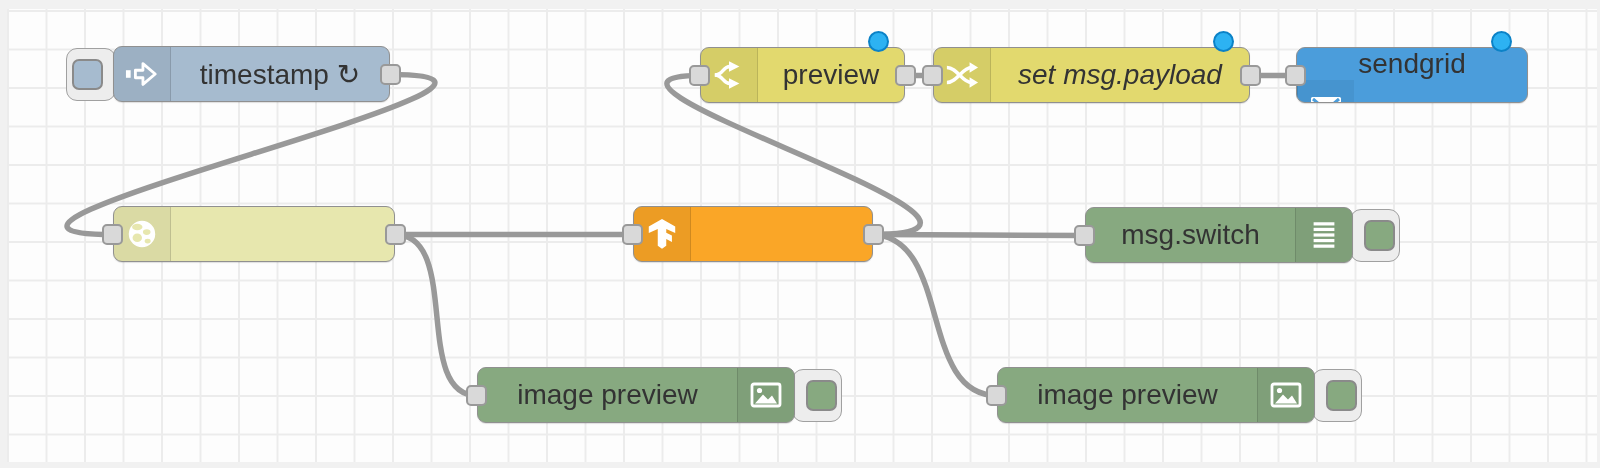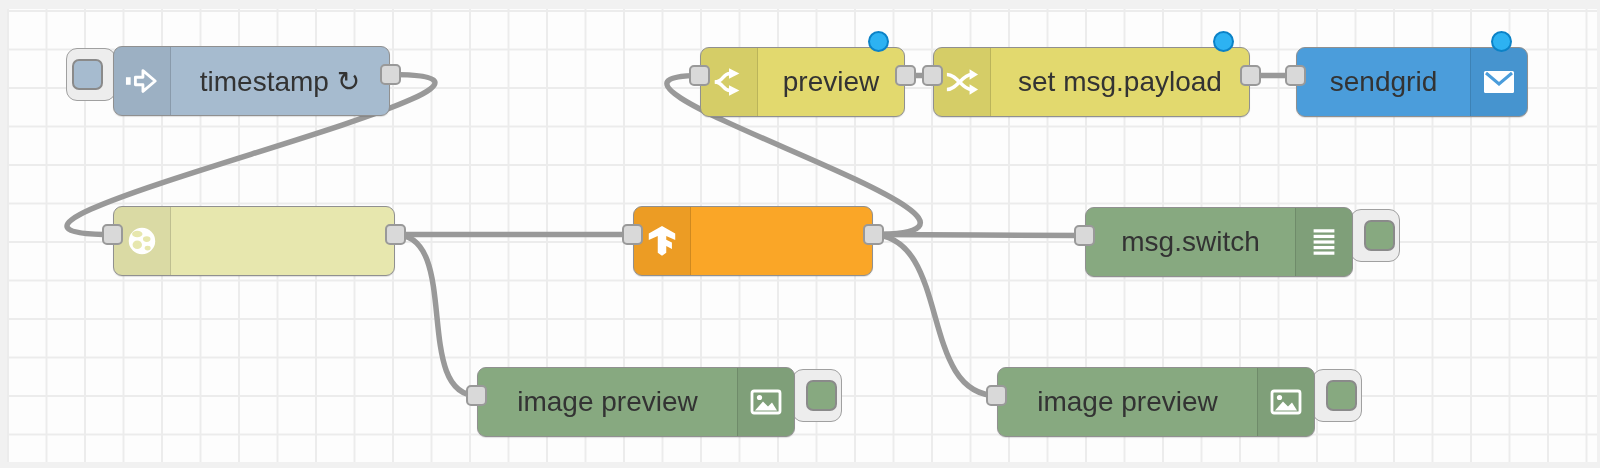--- a/index.html
+++ b/index.html
@@ -18,21 +18,21 @@
   }
   .edge{position:absolute;background:#f1f1f1;}
   .edge.top{left:0;top:0;right:0;height:9px;}
   .edge.left{left:0;top:0;bottom:0;width:7px;}
   .edge.bottom{left:0;bottom:0;right:0;height:6px;}
   .edge.right{right:0;top:0;bottom:0;width:3px;}
 
   svg.wires{position:absolute;left:0;top:0;width:1600px;height:468px;z-index:1;}
   .wire{fill:none;stroke:#999;stroke-width:5.5;stroke-linecap:round;}
 
-  .node{position:absolute;height:70px;z-index:2;}
+  .node{position:absolute;height:56px;z-index:2;}
   .body{
     position:absolute;inset:0;border:1.5px solid #909090;border-radius:9px;
     overflow:hidden;display:flex;align-items:stretch;box-shadow:0 1px 1px rgba(0,0,0,0.12);
   }
   .icon-box{
     width:56px;flex:0 0 56px;display:flex;align-items:center;justify-content:center;
     background:rgba(0,0,0,0.055);
   }
   .icon-box.left{border-right:1px solid rgba(0,0,0,0.12);}
   .icon-box.right{border-left:1px solid rgba(0,0,0,0.12);}
@@ -111,38 +111,38 @@
         </svg>
       </div>
       <div class="label">preview</div>
     </div>
     <div class="port in"></div>
     <div class="port out"></div>
     <div class="dot"></div>
   </div>
 
   <div class="node" style="left:933px;top:47px;width:317px;">
-    <div class="body" style="background: rgb(226, 217, 110);">
+    <div class="body" style="background: rgb(226, 217, 110); font-style: italic;">
       <div class="icon-box left">
         <svg class="ic" width="34" height="34" viewBox="0 0 36 36">
           <path d="M2,10 C13,10 18,26 28,26" stroke="#fff" stroke-width="3.6" fill="none"></path>
           <path d="M2,26 C13,26 18,10 28,10" stroke="#fff" stroke-width="3.6" fill="none"></path>
           <polygon points="26,4.5 35,10 26,15.5" fill="#fff"></polygon>
           <polygon points="26,20.5 35,26 26,31.5" fill="#fff"></polygon>
         </svg>
       </div>
       <div class="label">set msg.payload</div>
     </div>
     <div class="port in"></div>
     <div class="port out"></div>
     <div class="dot"></div>
   </div>
 
   <div class="node" style="left:1296px;top:47px;width:232px;">
-    <div class="body" style="background: rgb(75, 157, 219);">
+    <div class="body" style="background: rgb(75, 157, 219); flex-direction: column;">
       <div class="label">sendgrid</div>
       <div class="icon-box right">
         <svg class="ic" width="36" height="36" viewBox="0 0 36 36">
           <rect x="3" y="7" width="30" height="22" rx="1.5" fill="#fff"></rect>
           <path d="M5,9 L18,20 L31,9" stroke="#4b9ddb" stroke-width="3" fill="none"></path>
         </svg>
       </div>
     </div>
     <div class="port in"></div>
     <div class="dot"></div>

